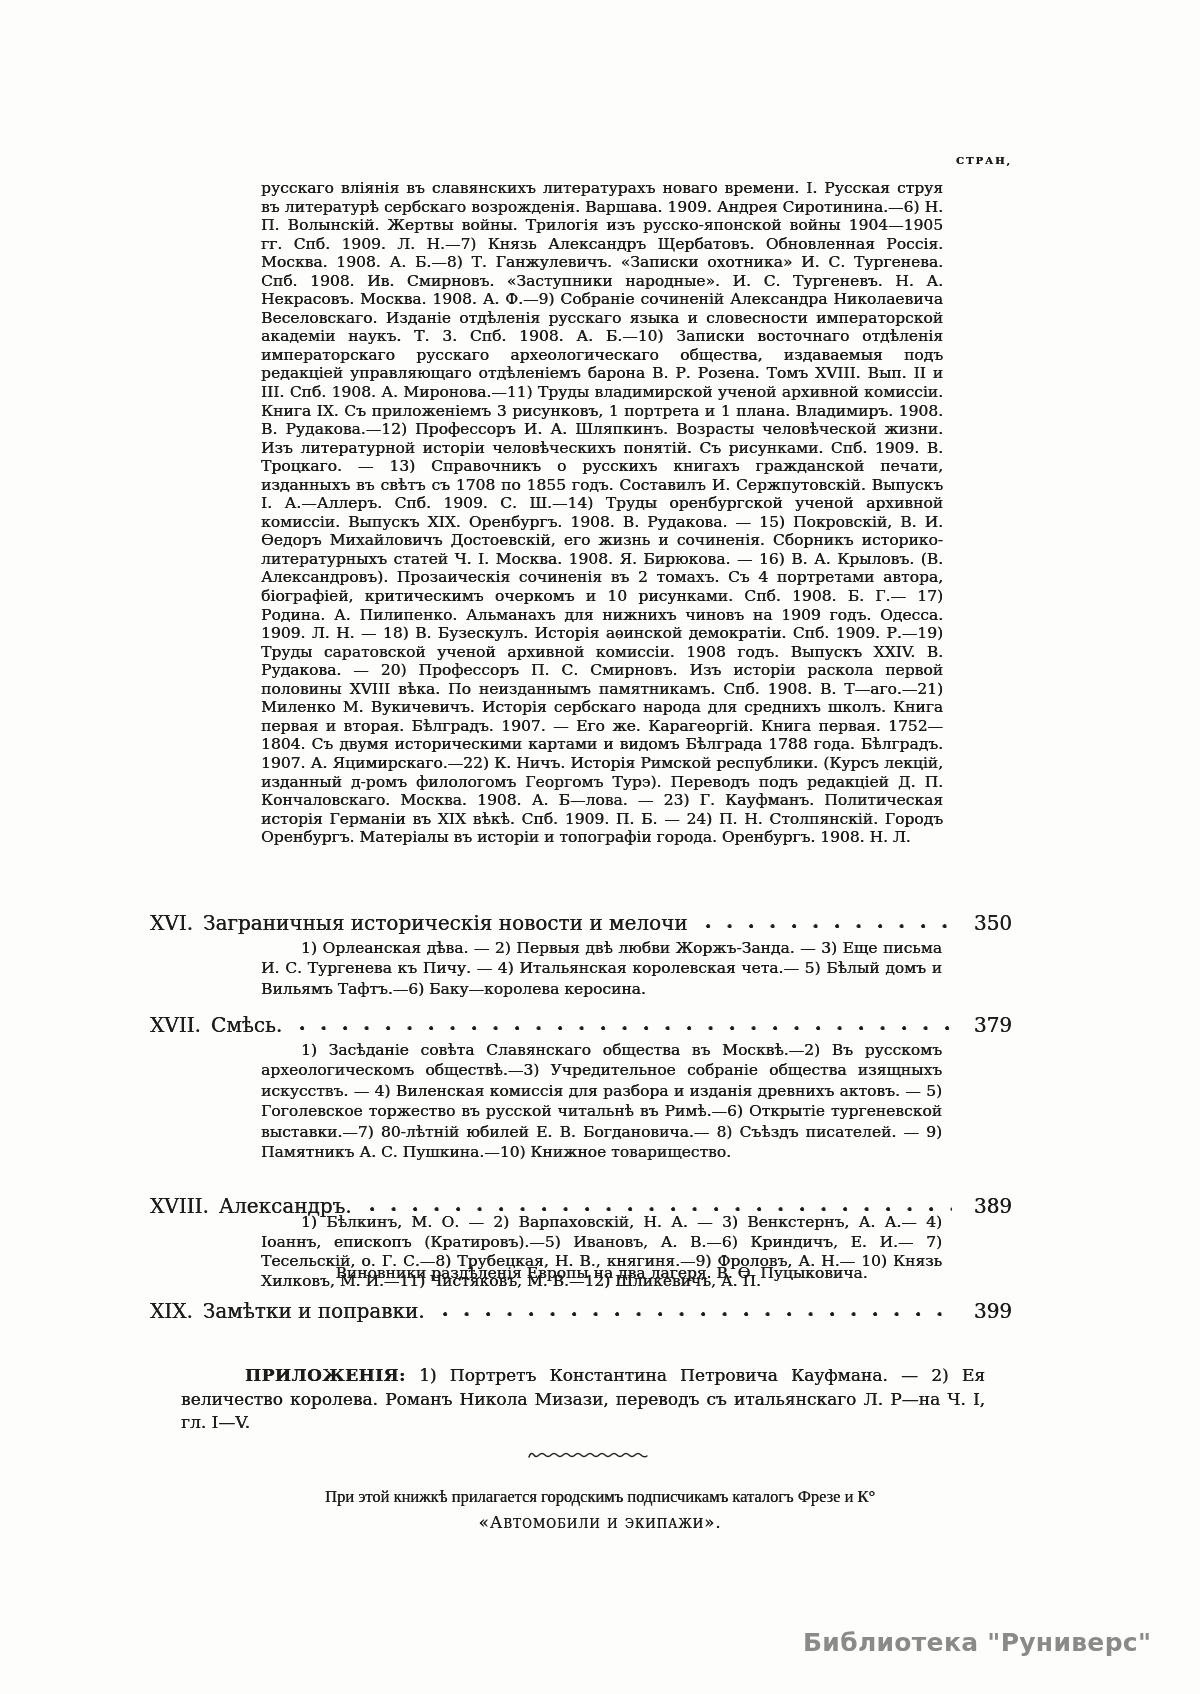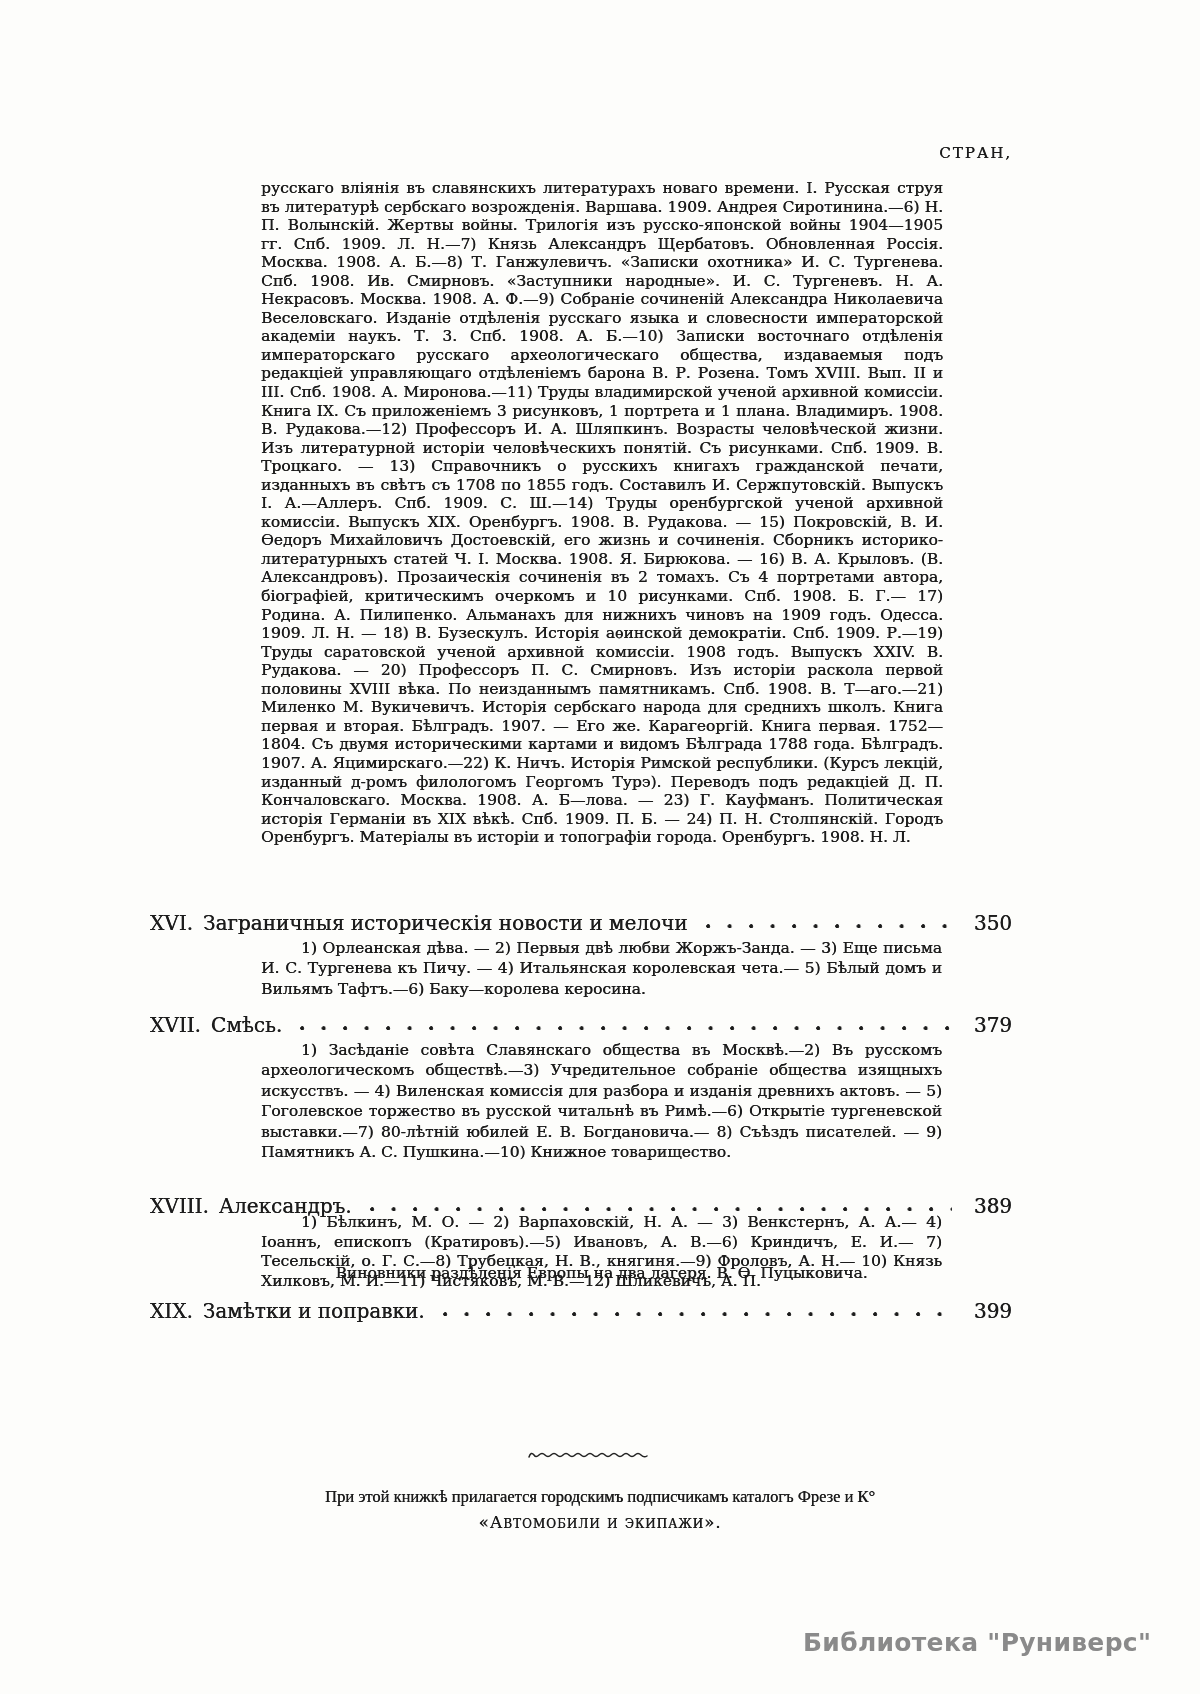--- a/index.html
+++ b/index.html
@@ -8,22 +8,22 @@
     background:#fdfdfb;
     font-family:"DejaVu Serif","Liberation Serif",serif;
     color:#1c1c1c;
     -webkit-font-smoothing:antialiased;
   }
   .page{position:absolute;inset:0;overflow:hidden;}
   .ink{text-shadow:0.35px 0 0 currentColor;} 
 
   
   .running-head{
-    position:absolute;top:144px;right:188px;
-    font-size:15px;font-weight:normal;letter-spacing:2px;
+    position:absolute;top:155px;right:188px;
+    font-size:10px;font-weight:bold;letter-spacing:2px;
   }
 
   
   .bib-block{
     position:absolute;left:261px;top:179px;width:682px;
     font-size:15.5px;line-height:18.55px;
     text-align:justify;text-justify:inter-word;
     margin:0;
   }
 
@@ -118,20 +118,21 @@
   <p class="details ink" id="det-xviii">1) Бѣлкинъ, М. О. — 2) Варпаховскій, Н. А. — 3) Венкстернъ, А. А.— 4) Іоаннъ, епископъ (Кратировъ).—5) Ивановъ, А. В.—6) Криндичъ, Е. И.— 7) Тесельскій, о. Г. С.—8) Трубецкая, Н. В., княгиня.—9) Фроловъ, А. Н.— 10) Князь Хилковъ, М. И.—11) Чистяковъ, М. В.—12) Шликевичъ, А. П.</p>
 
   <div class="toc-row ink" id="row-xix">
     <span class="num">XIX.</span>
     <span class="title">Замѣтки и поправки.</span>
     <span class="leader"></span>
     <span class="pagenum">399</span>
   </div>
   <p class="details ink" id="det-xix">Виновники раздѣленія Европы на два лагеря. В. Ѳ. Пуцыковича.</p>
 
+  <p class="appendix ink"><span class="appendix-label">ПРИЛОЖЕНІЯ:</span> <span>1) Портретъ Константина Петровича Кауфмана. — 2) Ея величество королева. Романъ Никола Мизази, переводъ съ итальянскаго Л. Р—на Ч. I, гл. I—V.</span></p>
 
   <svg class="divider" viewBox="0 0 122 12">
     <path d="M2,8 Q4,2 7,6 Q9,9 12,6 Q15,3 18,6 Q21,9 24,6 Q27,3 30,6 Q33,9 36,6 Q39,3 42,6 Q45,9 48,6 Q51,3 54,6 Q57,9 60,6 Q63,3 66,6 Q69,9 72,6 Q75,3 78,6 Q81,9 84,6 Q87,3 90,6 Q93,9 96,6 Q99,3 102,6 Q105,9 108,6 Q111,3 114,6 Q117,9 120,7" fill="none" stroke="#222" stroke-width="1.5" stroke-linecap="round"></path>
   </svg>
 
   <p class="notice-1 ink">При этой книжкѣ прилагается городскимъ подписчикамъ каталогъ Фрезе и К°</p>
   <p class="notice-2 ink">«Автомобили и экипажи».</p>
 
   <div class="watermark">Библиотека "Руниверс"</div>
 

